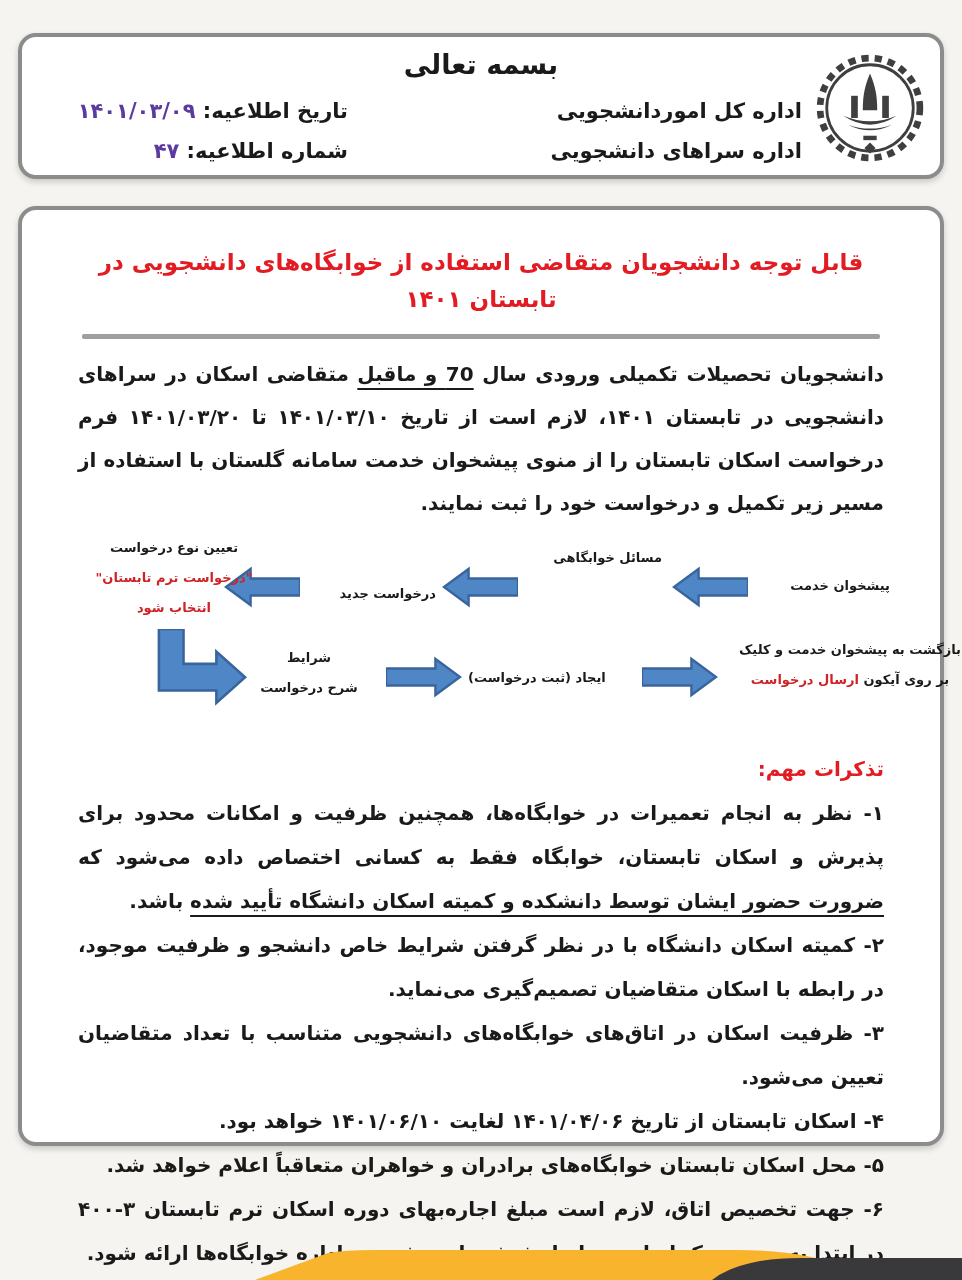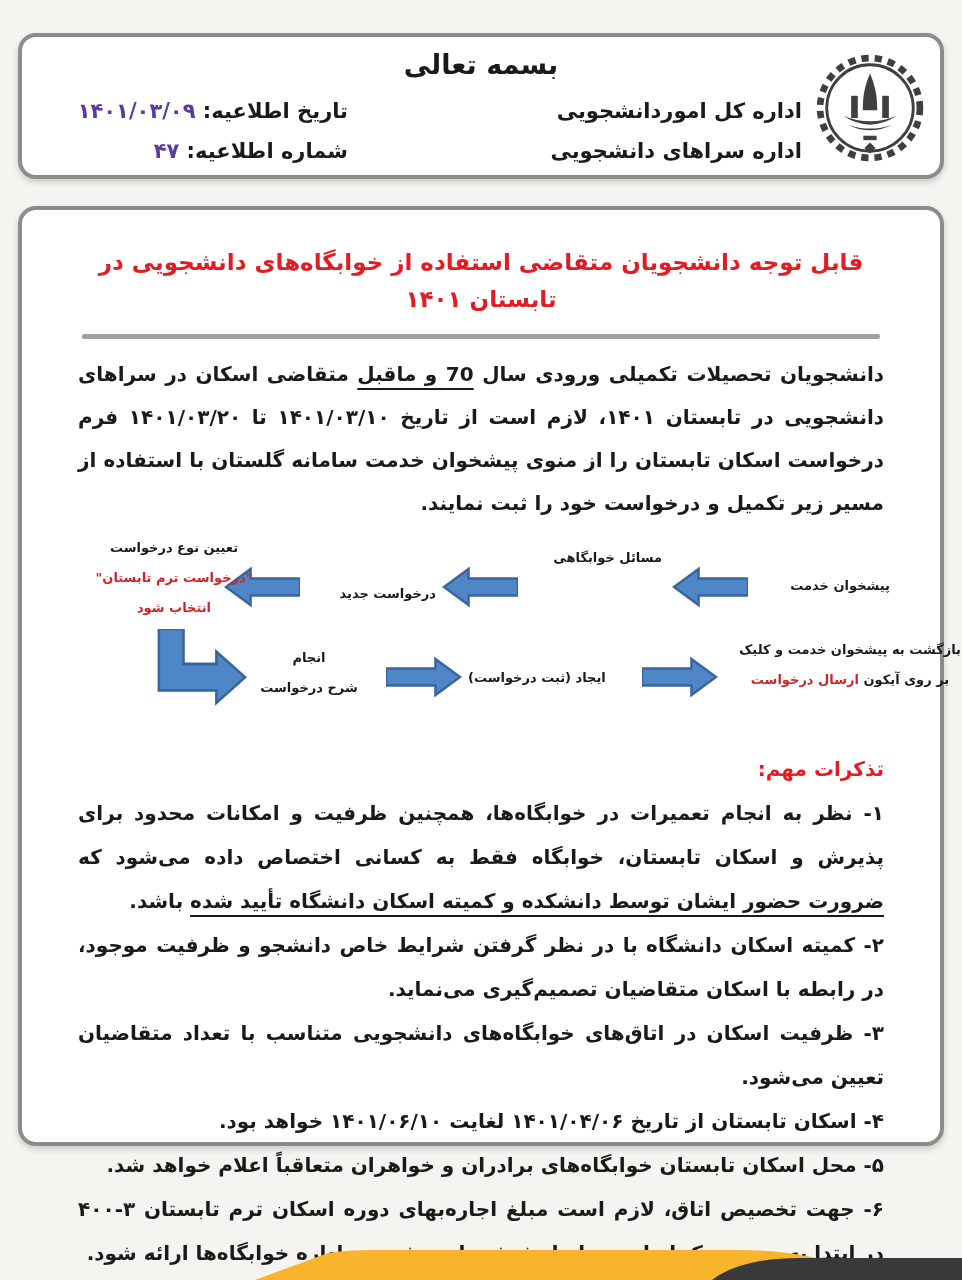--- a/index.html
+++ b/index.html
@@ -156,21 +156,21 @@
       <div>تعیین نوع درخواست</div>
       <div class="red">"درخواست ترم تابستان"</div>
       <div class="red">انتخاب شود</div>
     </div>
 
     <svg class="arrow elbow" viewBox="0 0 88 76">
         <polygon points="2,0 26,0 26,34 58,34 58,22 86,47 58,72 58,60 2,60" fill="var(--blue-fill)" stroke="var(--blue-stroke)" stroke-width="2.5"></polygon>
       </svg>
 
     <div class="step s5">
-      <div>انجام</div>
+      <div>شرایط</div>
       <div>شرح درخواست</div>
     </div>
 
     <svg class="arrow a4" viewBox="0 0 80 44">
         <polygon points="0,13 52,13 52,3 78,22 52,41 52,31 0,31" fill="var(--blue-fill)" stroke="var(--blue-stroke)" stroke-width="2.5"></polygon>
       </svg>
 
     <div class="step s6">ایجاد (ثبت درخواست)</div>
 
     <svg class="arrow a5" viewBox="0 0 80 44">

